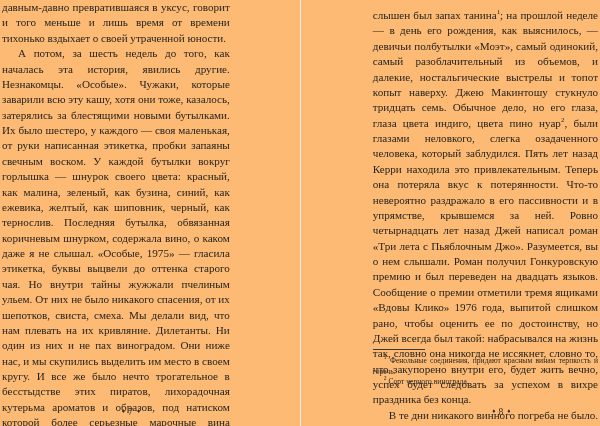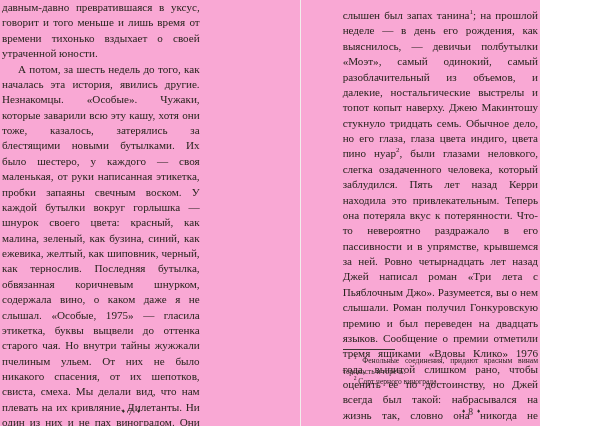--- a/index.html
+++ b/index.html
@@ -9,23 +9,23 @@
   }
   body {
     width: 600px;
     height: 426px;
     overflow: hidden;
     font-family: "Liberation Serif", "DejaVu Serif", serif;
     color: #2a2724;
   }
   .spread {
     position: relative;
-    width: 540px;
+    width: 600px;
     height: 426px;
-    background: #f9a8d4;
+    background: #fdba74;
     display: flex;
     gap: 20px;
   }
   .gutter {
     position: absolute;
     left: 300px;
     top: 0;
     width: 1px;
     height: 426px;
     background: #f1eeec;

